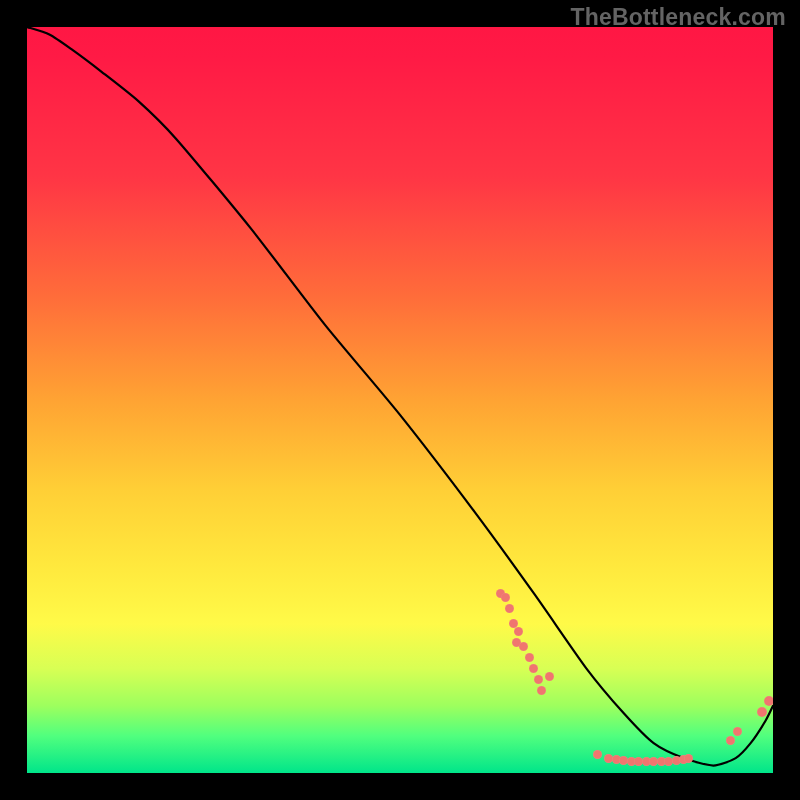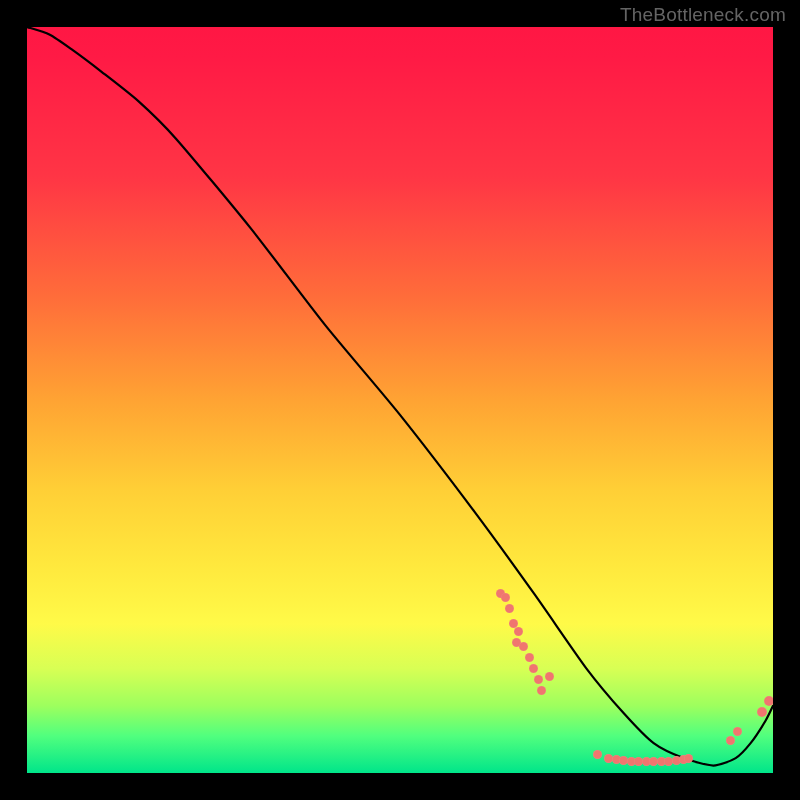--- a/index.html
+++ b/index.html
@@ -15,23 +15,23 @@
     position: relative;
     width: 800px;
     height: 800px;
     background: #000;
   }
   .watermark {
     position: absolute;
     top: 4px;
     right: 14px;
     color: #646464;
-    font-size: 19px;
+    font-size: 23px;
     letter-spacing: 0.2px;
-    font-weight: 400;
+    font-weight: 700;
     z-index: 20;
   }
   .plot {
     position: absolute;
     left: 27px;
     top: 27px;
     width: 746px;
     height: 746px;
     overflow: hidden;
   }

